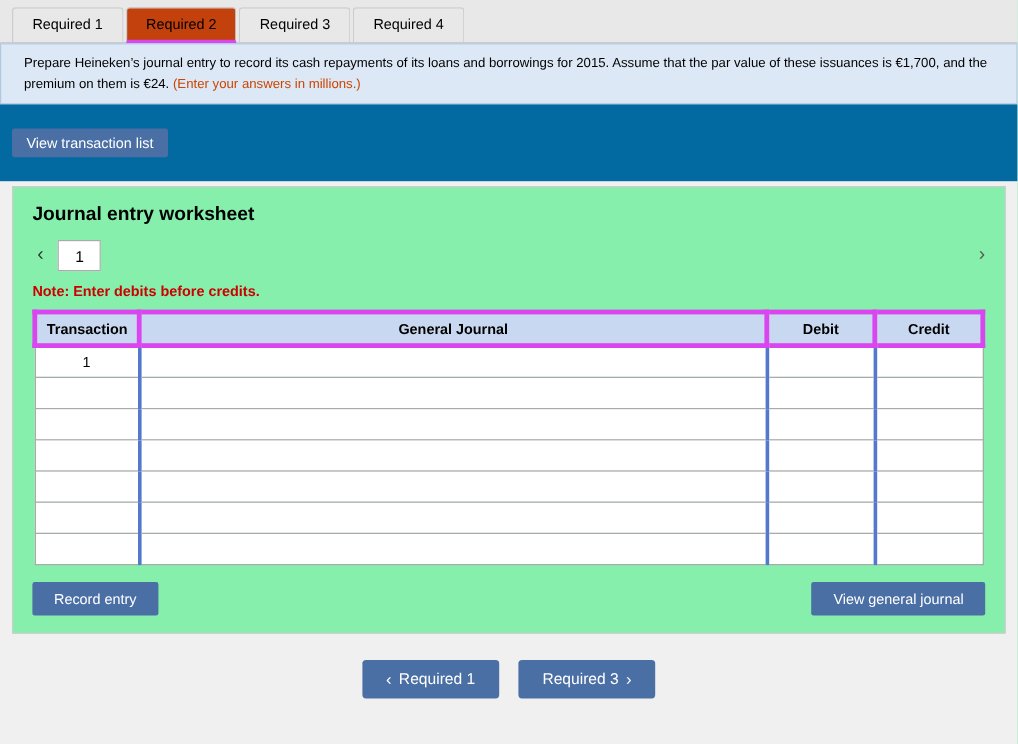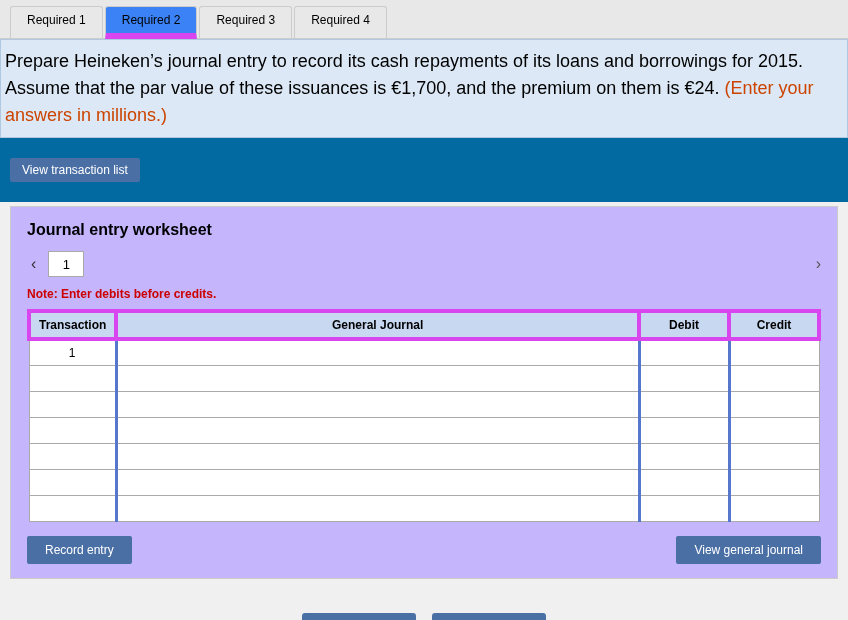--- a/index.html
+++ b/index.html
@@ -22,32 +22,32 @@
     .tab {
       padding: 6px 16px;
       border: 1px solid #ccc;
       border-bottom: none;
       background: #e8e8e8;
       cursor: pointer;
       font-size: 12px;
       border-radius: 3px 3px 0 0;
     }
     .tab.active {
-      background: #3b82f6;
-      border-bottom: 6px solid #d946ef;
+      background: #c2410c;
+      border-bottom: 3px solid #d946ef;
       margin-bottom: -1px;
       z-index: 1;
     }
 
     
     .instruction-banner {
       background: #dce8f5;
       border: 1px solid #b0c8e0;
-      padding: 8px 4px;
-      font-size: 18px;
+      padding: 8px 19px;
+      font-size: 11px;
       line-height: 1.5;
       margin: 0;
     }
     .instruction-banner .orange { color: #cc4400; }
 
     
     .btn-blue {
       background: #4a6fa5;
       color: #fff;
       border: none;
@@ -57,23 +57,23 @@
       border-radius: 2px;
     }
 
     .btn-area {
       padding: 20px 10px;
       background: #0369a1;
     }
 
     
     .worksheet-container {
-      background: #c4b5fd;
+      background: #86efac;
       border: 1px solid #ccc;
-      margin: 4px 10px 18px 10px;
+      margin: 4px 10px 6px 10px;
       padding: 14px 16px;
     }
 
     .worksheet-title {
       font-size: 16px;
       font-weight: bold;
       margin-bottom: 12px;
     }
 
     

